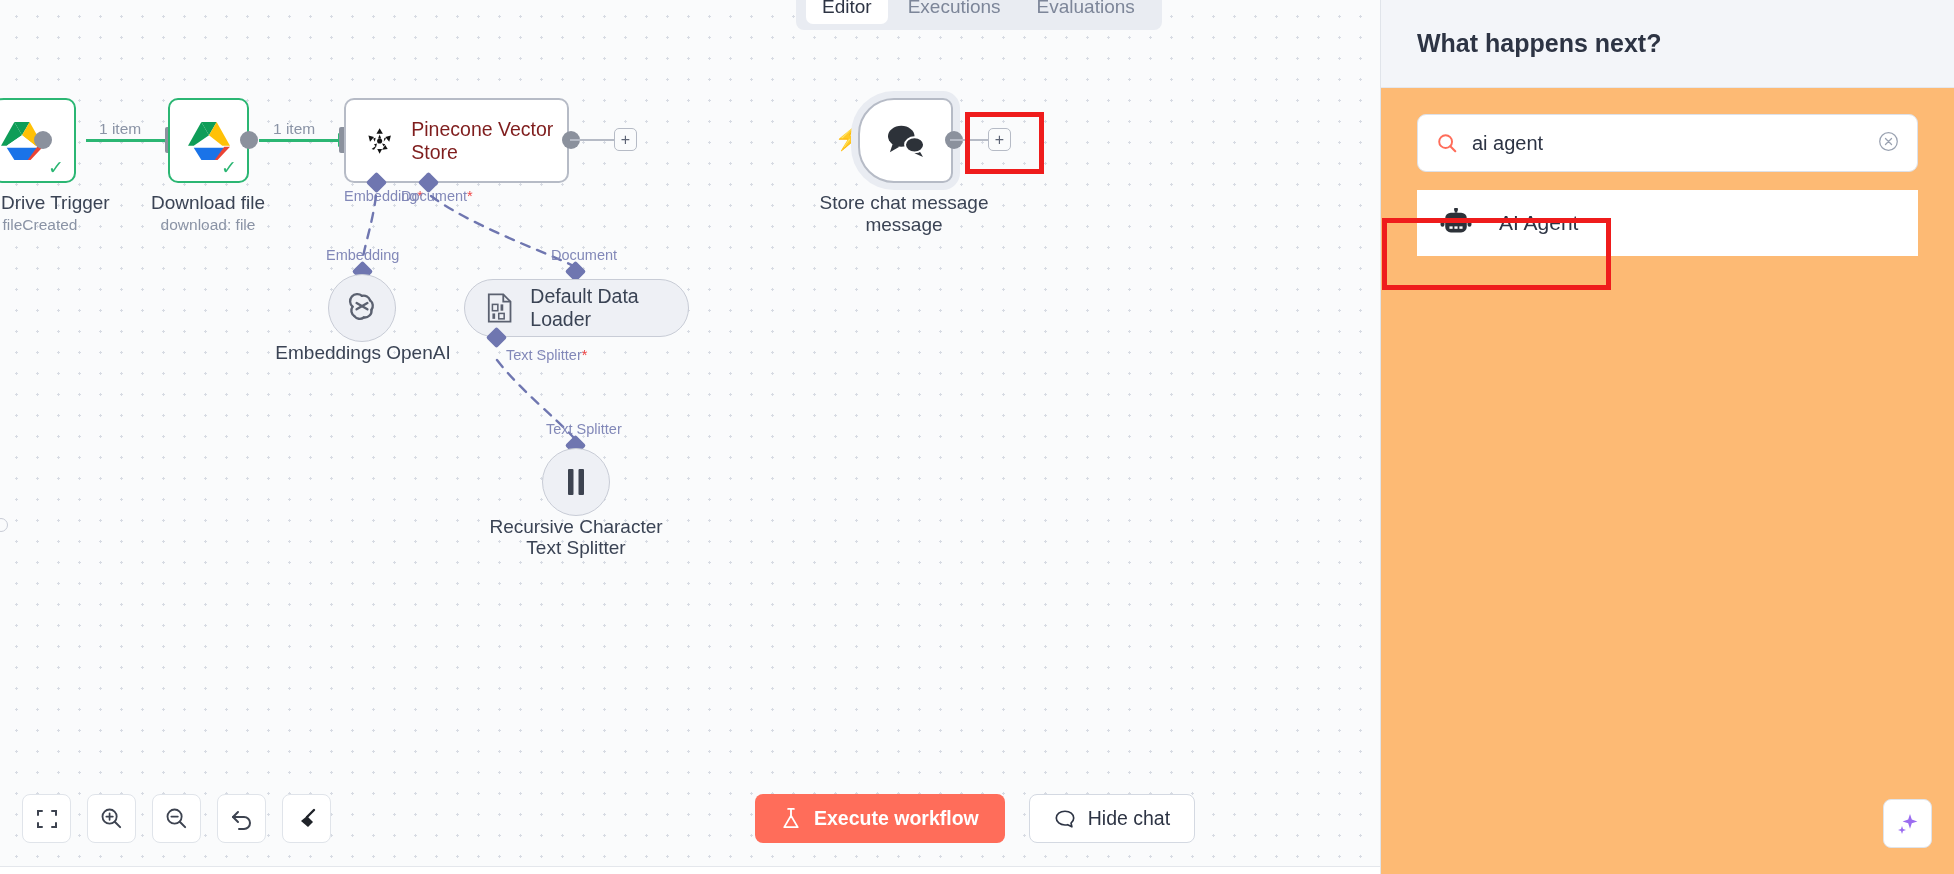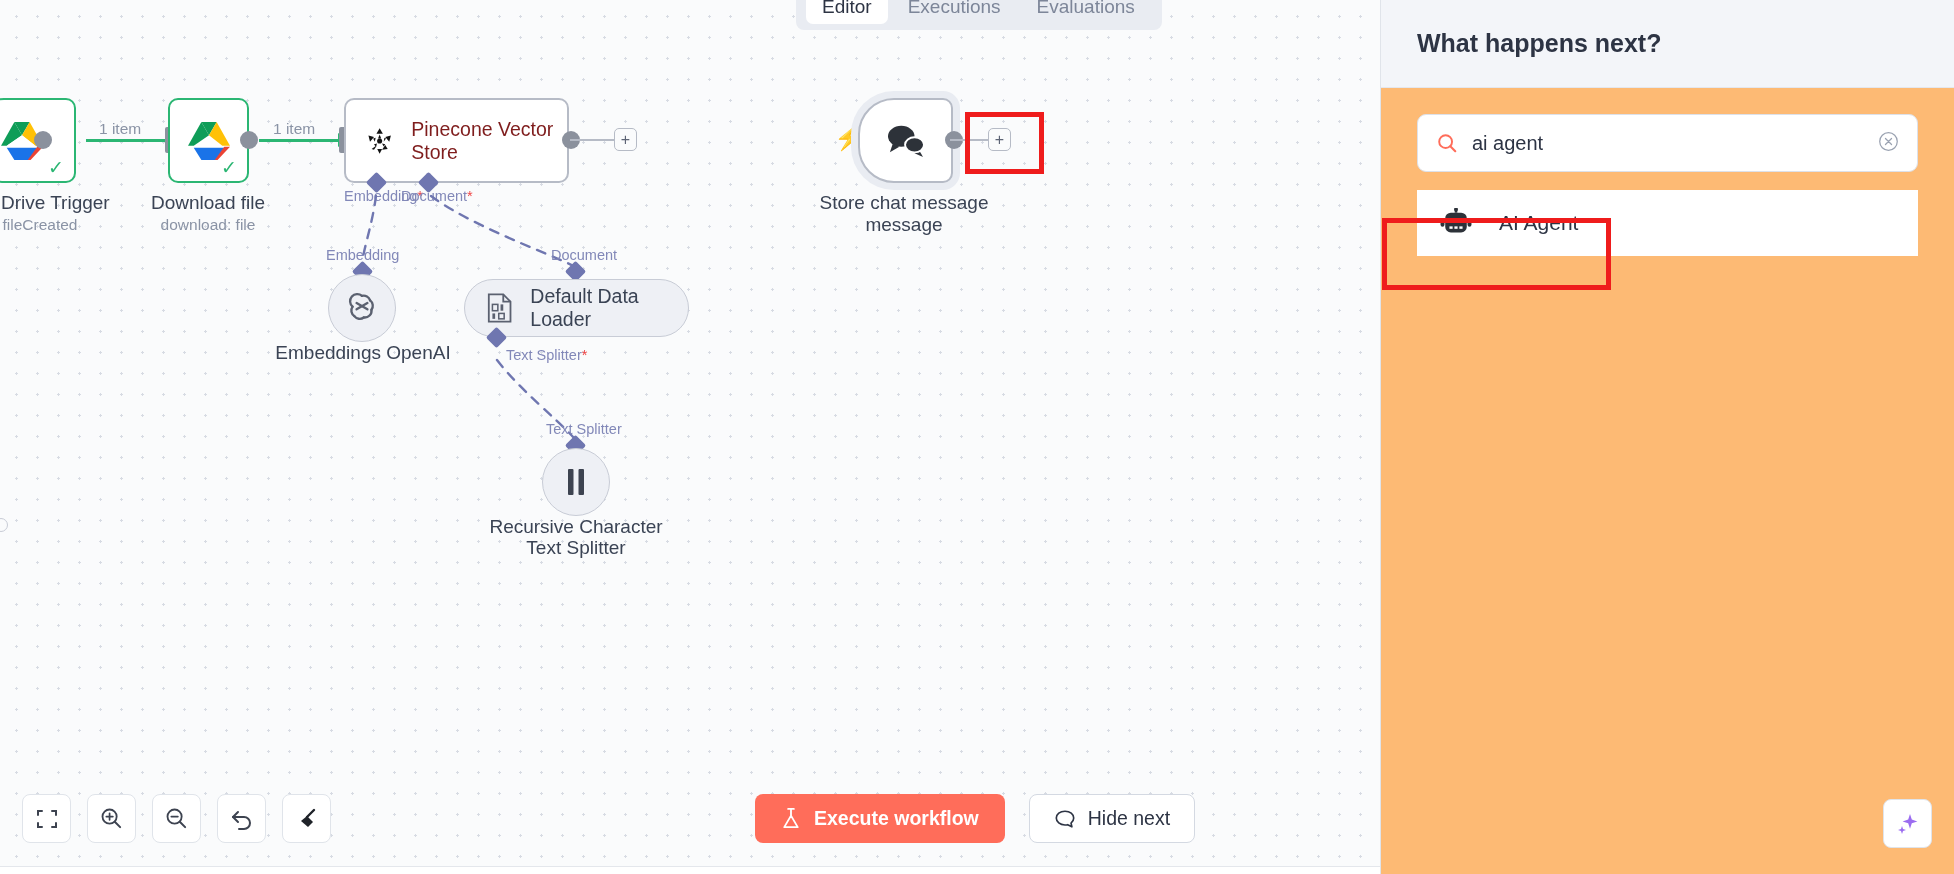--- a/index.html
+++ b/index.html
@@ -415,21 +415,21 @@
       <div id="execute-btn">
         <svg width="20" height="23" viewBox="0 0 20 24">
           <path d="M7 2 H13 M10 2 V9 L17 21 H3 L10 9" fill="none" stroke="#fff" stroke-width="1.9" stroke-linecap="round" stroke-linejoin="round"></path>
         </svg>
         <span>Execute workflow</span>
       </div>
       <div id="hide-chat-btn">
         <svg width="22" height="22" viewBox="0 0 24 24">
           <path d="M12 3.5 C6.5 3.5 2.5 6.8 2.5 11 C2.5 15.2 6.5 18.5 12 18.5 C13 18.5 14 18.4 14.9 18.2 L19.5 20.5 L18.6 16.6 C20.4 15.2 21.5 13.2 21.5 11 C21.5 6.8 17.5 3.5 12 3.5 Z" fill="none" stroke="#2d3444" stroke-width="1.8" stroke-linejoin="round"></path>
         </svg>
-        <span>Hide next</span>
+        <span>Hide chat</span>
       </div>
     </div>
 
     <div id="canvas-bottom-strip"></div>
   </div>
 
   <div id="panel">
     <div id="panel-head">
       <span id="panel-title">What happens next?</span>
     </div>

